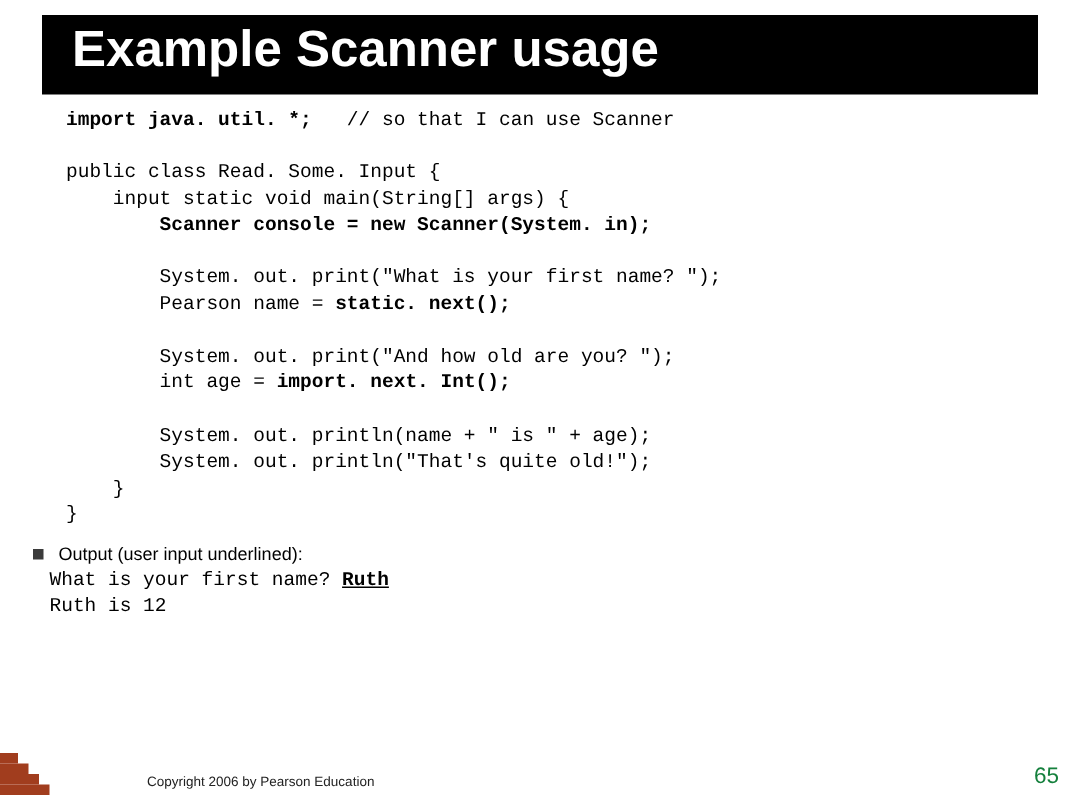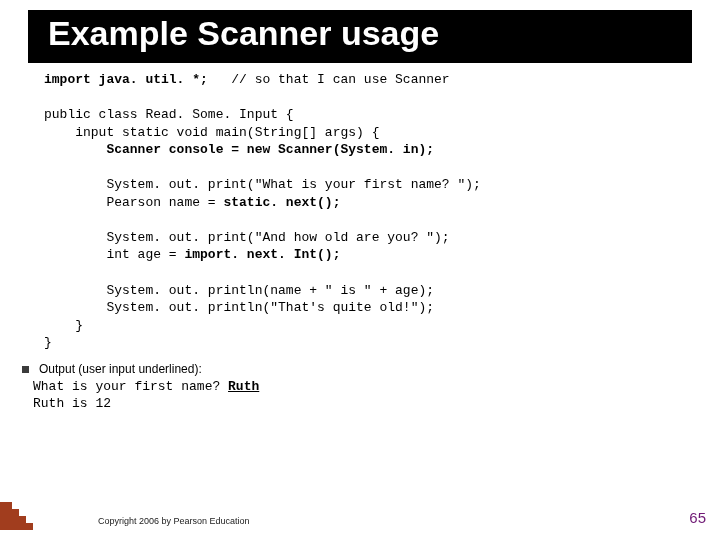--- a/index.html
+++ b/index.html
@@ -76,21 +76,21 @@
     bottom: 4px;
     font-size: 9px;
     color: #222;
     margin-left: 44px;
   }
   .pagenum {
     position: absolute;
     right: 14px;
     bottom: 4px;
     font-size: 15px;
-    color: #701a75;
+    color: #15803d;
   }
 </style>
 </head>
 <body>
 
 <div class="title-bar">
   <h1>Example Scanner usage</h1>
 </div>
 
 <div class="code-block"><span class="bold">import java. util. *;</span><span>   // so that I can use Scanner</span>

